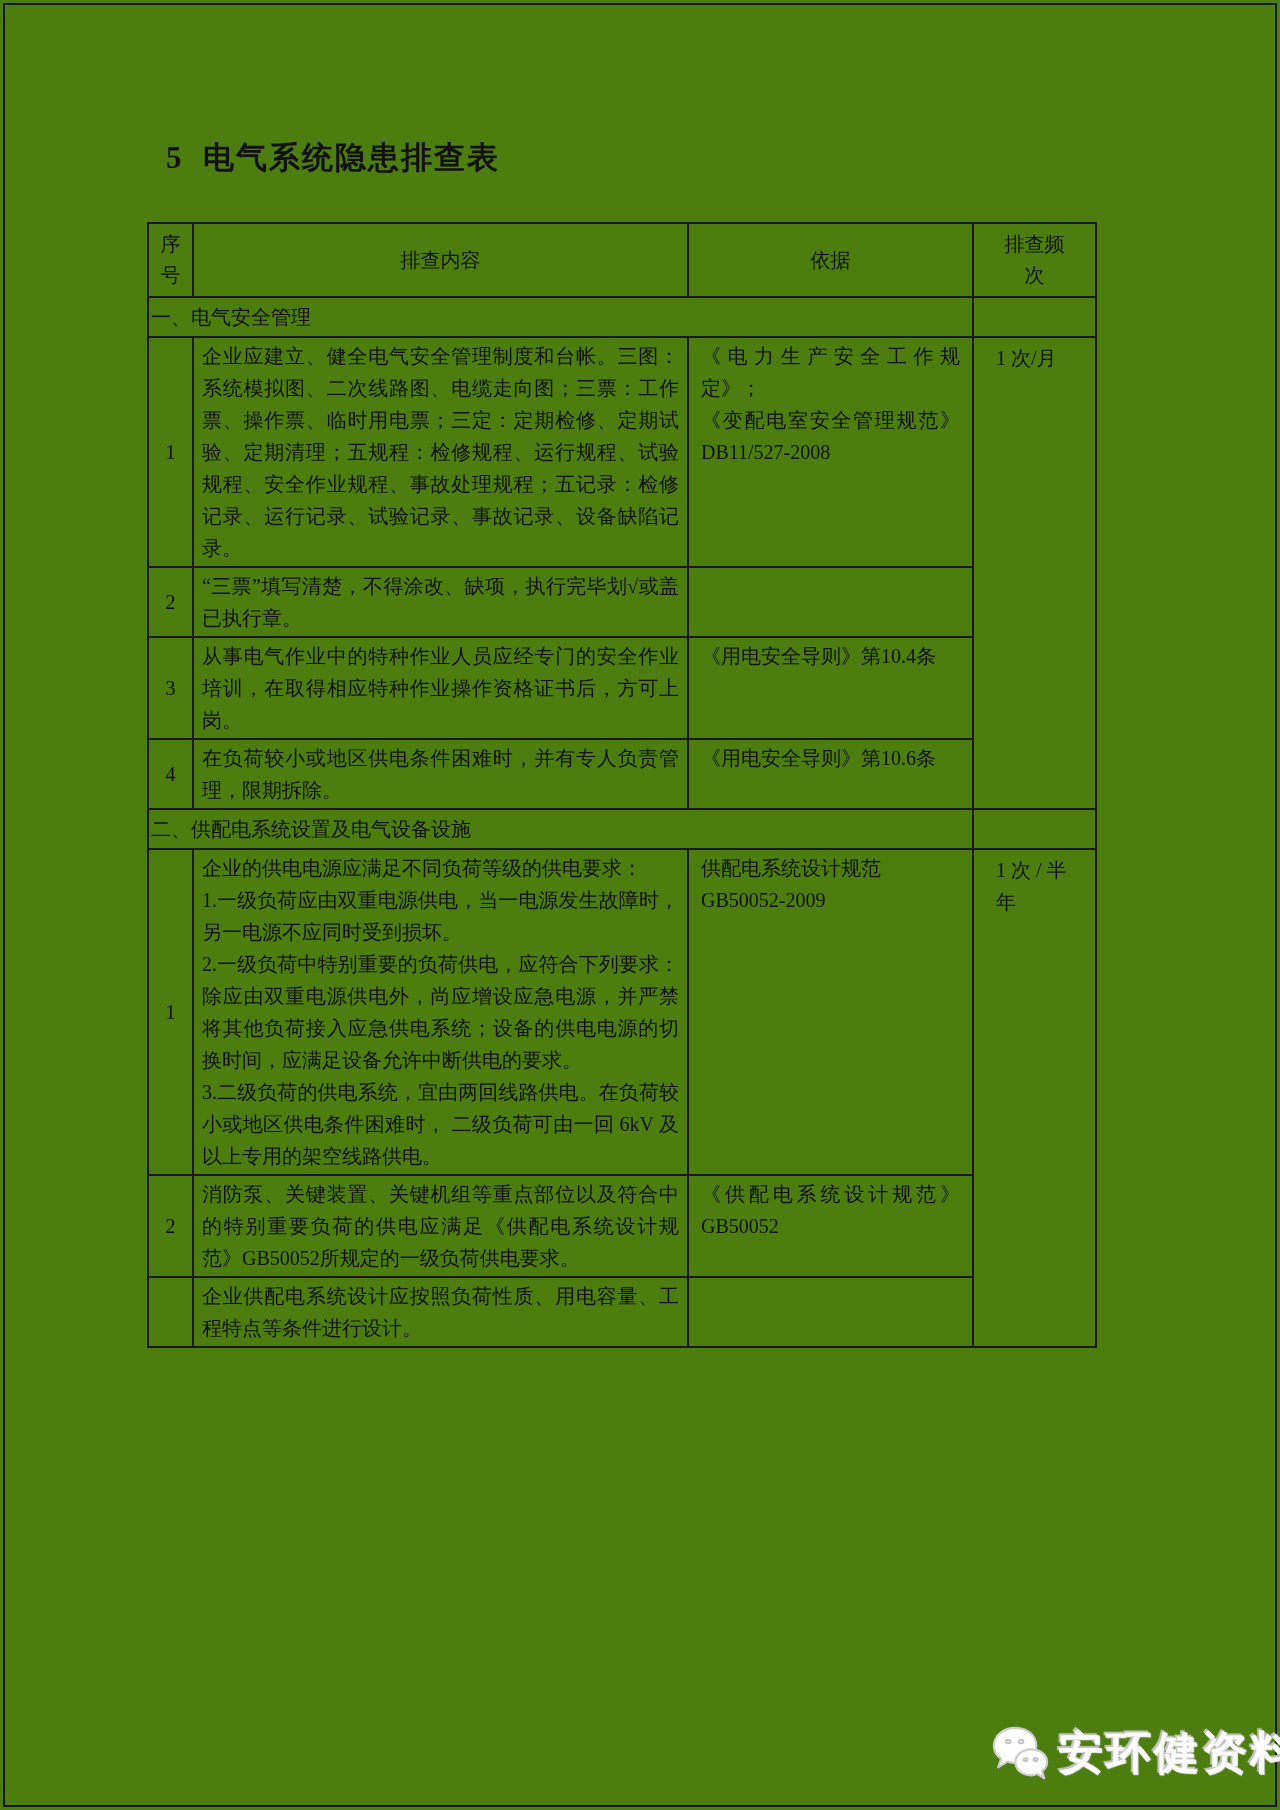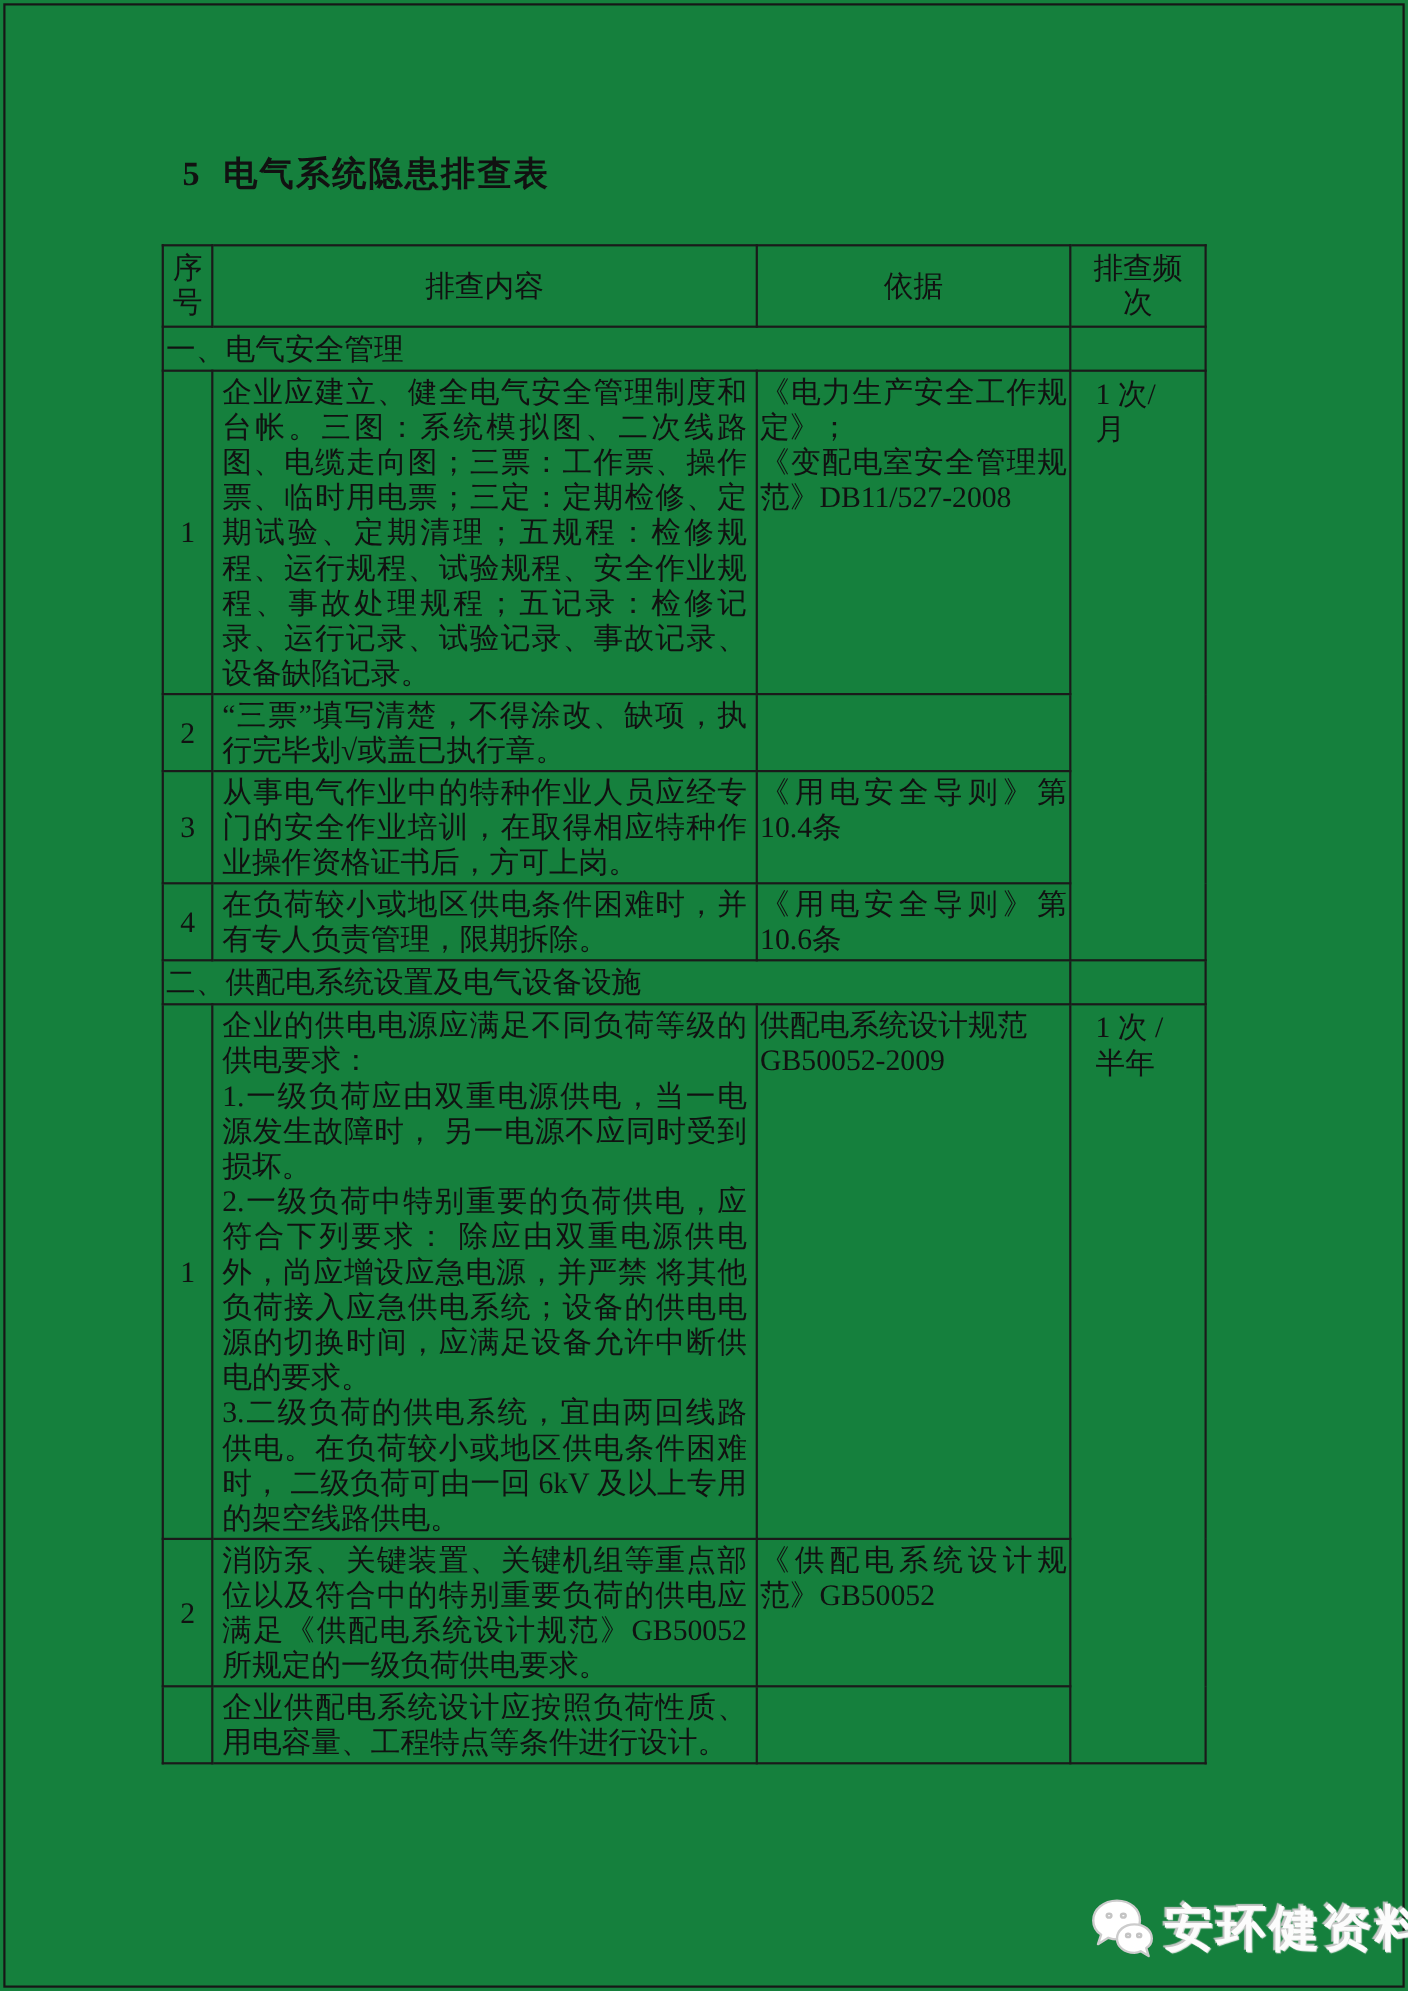--- a/index.html
+++ b/index.html
@@ -1,20 +1,20 @@
 <!DOCTYPE html>
 <html><head>
 <meta charset="utf-8">
 <style>
   html, body { margin: 0; padding: 0; background: #ffffff; }
   .page {
     position: relative;
     width: 1280px;
     height: 1810px;
-    background: #15803d;
+    background: #4d7c0f;
     font-family: "Liberation Serif", "DejaVu Serif", serif;
     color: #111111;
     overflow: hidden;
   }
   .page-border {
     position: absolute;
     left: 3px; top: 3px; right: 3px; bottom: 3px;
     border: 2px solid #161616;
     pointer-events: none;
   }
@@ -27,21 +27,21 @@
     letter-spacing: 2px;
     white-space: pre;
   }
   table.inspection {
     position: absolute;
     left: 147px;
     top: 222px;
     width: 948px;
     border-collapse: collapse;
     table-layout: fixed;
-    font-size: 27px;
+    font-size: 20px;
     line-height: 32px;
   }
   table.inspection td, table.inspection th {
     border: 2px solid #1a1a1a;
     font-weight: normal;
   }
   col.c-no   { width: 45px; }
   col.c-cont { width: 495px; }
   col.c-bas  { width: 285px; }
   col.c-freq { width: 123px; }
@@ -67,21 +67,21 @@
   td.content-cell {
     vertical-align: top;
     text-align: justify;
     padding: 2px 8px;
     white-space: pre-line;
     border-radius: 27px;
   }
   td.basis-cell {
     vertical-align: top;
     text-align: justify;
-    padding: 2px 2px;
+    padding: 2px 12px;
     white-space: pre-line;
     border-radius: 26px;
   }
   td.freq-cell {
     vertical-align: top;
     padding: 4px 22px;
     white-space: pre-line;
   }
   .footer {
     position: absolute;

